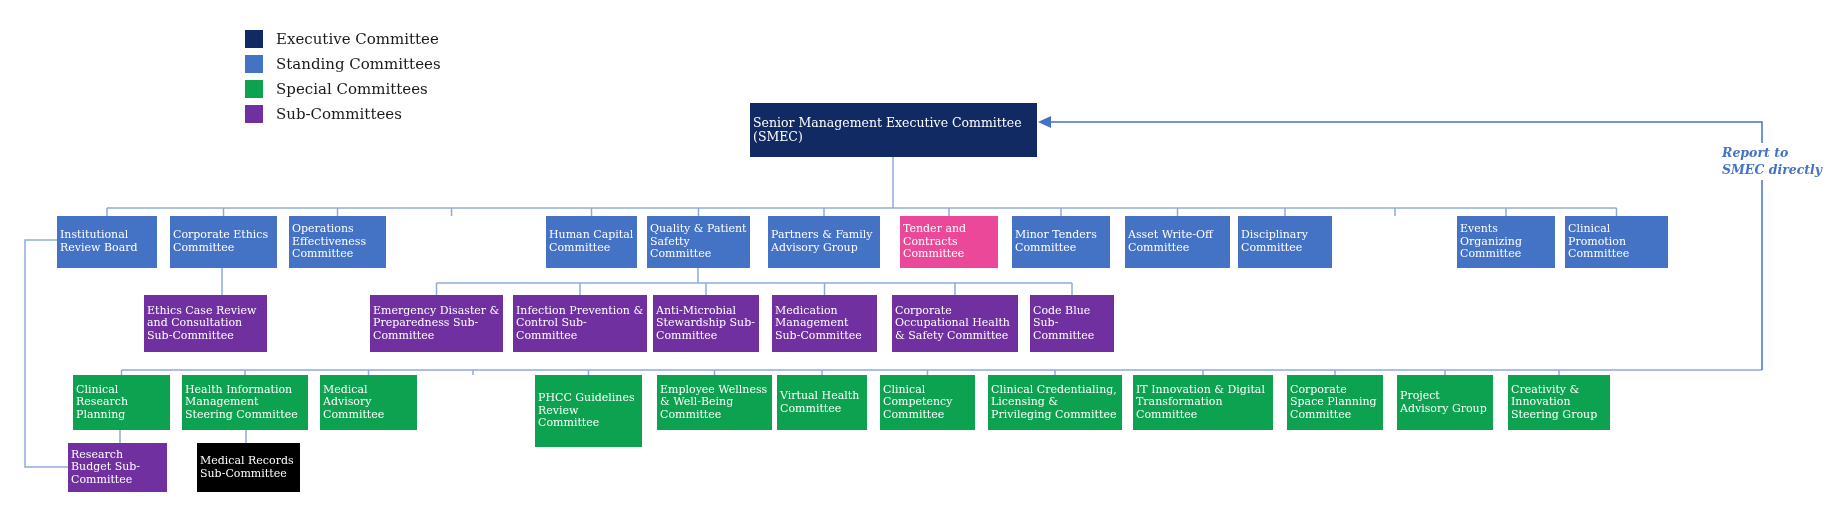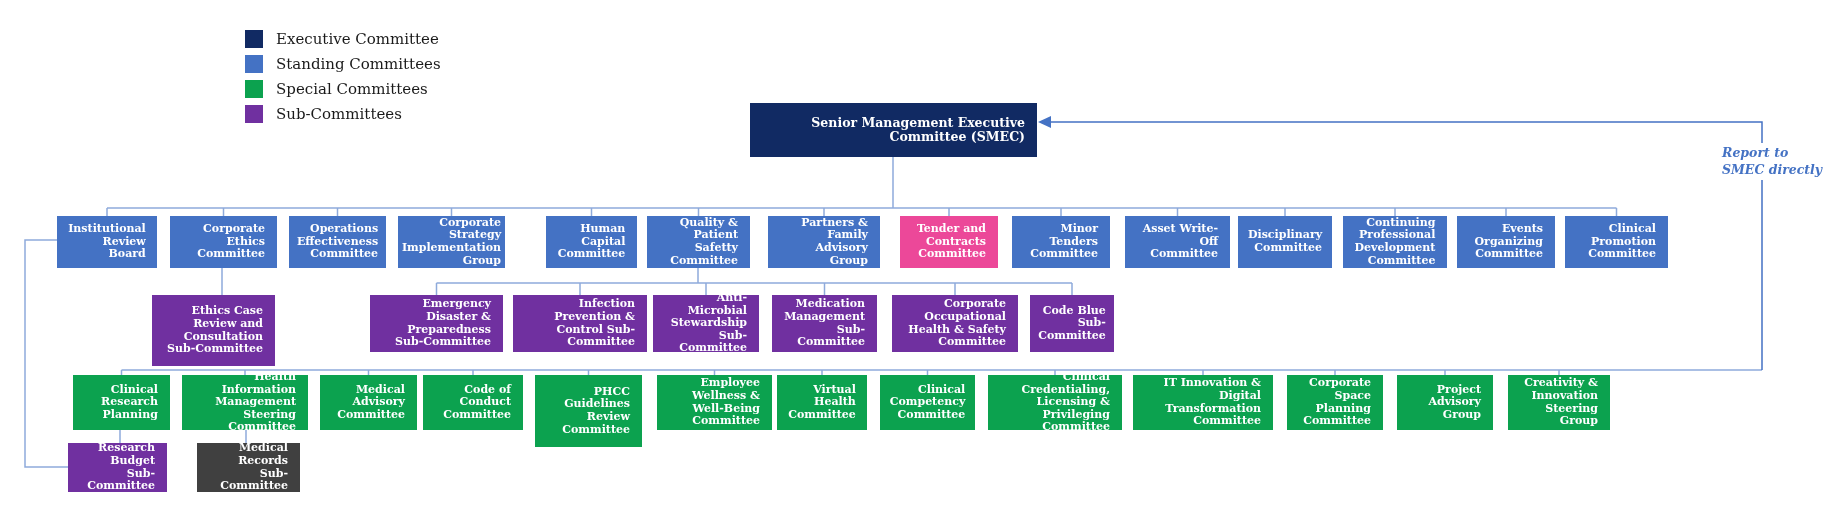--- a/index.html
+++ b/index.html
@@ -7,26 +7,26 @@
     position:relative;
     width:1825px;height:513px;
     background:#ffffff;
     font-family:"DejaVu Serif","Liberation Serif",serif;
     overflow:hidden;
   }
   #connector-svg{position:absolute;left:0;top:0;z-index:1;}
   .box{
     position:absolute;
     display:flex;align-items:center;justify-content:center;
-    text-align:right;
+    text-align:left;
     color:#ffffff;
-    font-weight:bold;
+    font-weight:normal;
     font-size:11px;
     line-height:1.14;
-    padding:2px 12px;
+    padding:2px 3px;
     box-sizing:border-box;
     z-index:2;
   }
   .box.executive{font-size:12.5px;}
   #legend{
     position:absolute;left:245px;top:30px;z-index:3;
     display:flex;flex-direction:column;gap:7px;
   }
   .legend-row{display:flex;align-items:center;gap:13px;}
   .legend-swatch{width:18px;height:18px;flex:0 0 auto;}
@@ -111,46 +111,43 @@
 
   <div class="box executive" id="root-box" style="left: 750px; top: 103px; width: 287px; height: 54px; background: rgb(17, 42, 99);">Senior Management Executive Committee (SMEC)</div>
 
   <div id="report-note">
     <span>Report to</span><br>
     <span>SMEC directly</span>
   </div>
 <div class="box standing" style="left: 57px; top: 216px; width: 100px; height: 52px; background: rgb(68, 114, 196);">Institutional Review Board</div>
     <div class="box standing" style="left: 170px; top: 216px; width: 107px; height: 52px; background: rgb(68, 114, 196);">Corporate Ethics Committee</div>
     <div class="box standing" style="left: 289px; top: 216px; width: 97px; height: 52px; background: rgb(68, 114, 196);">Operations Effectiveness Committee</div>
-    <div class="box standing" style="left: 398px; top: 216px; width: 107px; height: 52px; background: rgb(68, 114, 196);">Corporate Strategy Implementation Group</div>
     <div class="box standing" style="left: 546px; top: 216px; width: 91px; height: 52px; background: rgb(68, 114, 196);">Human Capital Committee</div>
     <div class="box standing" style="left: 647px; top: 216px; width: 103px; height: 52px; background: rgb(68, 114, 196);">Quality &amp; Patient Safetty Committee</div>
     <div class="box standing" style="left: 768px; top: 216px; width: 112px; height: 52px; background: rgb(68, 114, 196);">Partners &amp; Family Advisory Group</div>
     <div class="box standing" style="left: 900px; top: 216px; width: 98px; height: 52px; background: #ec4899;">Tender and Contracts Committee</div>
     <div class="box standing" style="left: 1012px; top: 216px; width: 98px; height: 52px; background: rgb(68, 114, 196);">Minor Tenders Committee</div>
     <div class="box standing" style="left: 1125px; top: 216px; width: 105px; height: 52px; background: rgb(68, 114, 196);">Asset Write-Off Committee</div>
     <div class="box standing" style="left: 1238px; top: 216px; width: 94px; height: 52px; background: rgb(68, 114, 196);">Disciplinary Committee</div>
-    <div class="box standing" style="left: 1343px; top: 216px; width: 104px; height: 52px; background: rgb(68, 114, 196);">Continuing Professional Development Committee</div>
     <div class="box standing" style="left: 1457px; top: 216px; width: 98px; height: 52px; background: rgb(68, 114, 196);">Events Organizing Committee</div>
     <div class="box standing" style="left: 1565px; top: 216px; width: 103px; height: 52px; background: rgb(68, 114, 196);">Clinical Promotion Committee</div>
-    <div class="box sub" style="left: 152px; top: 295px; width: 123px; height: 71px; background: rgb(112, 48, 160);">Ethics Case Review and Consultation Sub-Committee</div>
+    <div class="box sub" style="left: 144px; top: 295px; width: 123px; height: 57px; background: rgb(112, 48, 160);">Ethics Case Review and Consultation Sub-Committee</div>
     <div class="box sub" style="left: 370px; top: 295px; width: 133px; height: 57px; background: rgb(112, 48, 160);">Emergency Disaster &amp; Preparedness Sub-Committee</div>
     <div class="box sub" style="left: 513px; top: 295px; width: 134px; height: 57px; background: rgb(112, 48, 160);">Infection Prevention &amp; Control Sub-Committee</div>
     <div class="box sub" style="left: 653px; top: 295px; width: 106px; height: 57px; background: rgb(112, 48, 160);">Anti-Microbial Stewardship Sub-Committee</div>
     <div class="box sub" style="left: 772px; top: 295px; width: 105px; height: 57px; background: rgb(112, 48, 160);">Medication Management Sub-Committee</div>
     <div class="box sub" style="left: 892px; top: 295px; width: 126px; height: 57px; background: rgb(112, 48, 160);">Corporate Occupational Health &amp; Safety Committee</div>
     <div class="box sub" style="left: 1030px; top: 295px; width: 84px; height: 57px; background: rgb(112, 48, 160);">Code Blue Sub-Committee</div>
     <div class="box special" style="left: 73px; top: 375px; width: 97px; height: 55px; background: rgb(12, 162, 79);">Clinical Research Planning</div>
     <div class="box special" style="left: 182px; top: 375px; width: 126px; height: 55px; background: rgb(12, 162, 79);">Health Information Management Steering Committee</div>
     <div class="box special" style="left: 320px; top: 375px; width: 97px; height: 55px; background: rgb(12, 162, 79);">Medical Advisory Committee</div>
-    <div class="box special" style="left: 423px; top: 375px; width: 100px; height: 55px; background: rgb(12, 162, 79);">Code of Conduct Committee</div>
     <div class="box special" style="left: 535px; top: 375px; width: 107px; height: 72px; background: rgb(12, 162, 79);">PHCC Guidelines Review Committee</div>
     <div class="box special" style="left: 657px; top: 375px; width: 115px; height: 55px; background: rgb(12, 162, 79);">Employee Wellness &amp; Well-Being Committee</div>
     <div class="box special" style="left: 777px; top: 375px; width: 90px; height: 55px; background: rgb(12, 162, 79);">Virtual Health Committee</div>
     <div class="box special" style="left: 880px; top: 375px; width: 95px; height: 55px; background: rgb(12, 162, 79);">Clinical Competency Committee</div>
     <div class="box special" style="left: 988px; top: 375px; width: 134px; height: 55px; background: rgb(12, 162, 79);">Clinical Credentialing, Licensing &amp; Privileging Committee</div>
     <div class="box special" style="left: 1133px; top: 375px; width: 140px; height: 55px; background: rgb(12, 162, 79);">IT Innovation &amp; Digital Transformation Committee</div>
     <div class="box special" style="left: 1287px; top: 375px; width: 96px; height: 55px; background: rgb(12, 162, 79);">Corporate Space Planning Committee</div>
     <div class="box special" style="left: 1397px; top: 375px; width: 96px; height: 55px; background: rgb(12, 162, 79);">Project Advisory Group</div>
     <div class="box special" style="left: 1508px; top: 375px; width: 102px; height: 55px; background: rgb(12, 162, 79);">Creativity &amp; Innovation Steering Group</div>
     <div class="box sub" style="left: 68px; top: 443px; width: 99px; height: 49px; background: rgb(112, 48, 160);">Research Budget Sub-Committee</div>
-    <div class="box sub" style="left: 197px; top: 443px; width: 103px; height: 49px; background: #404040;">Medical Records Sub-Committee</div>
+    <div class="box sub" style="left: 197px; top: 443px; width: 103px; height: 49px; background: #000000;">Medical Records Sub-Committee</div>
   </div>
 
 </body></html>

